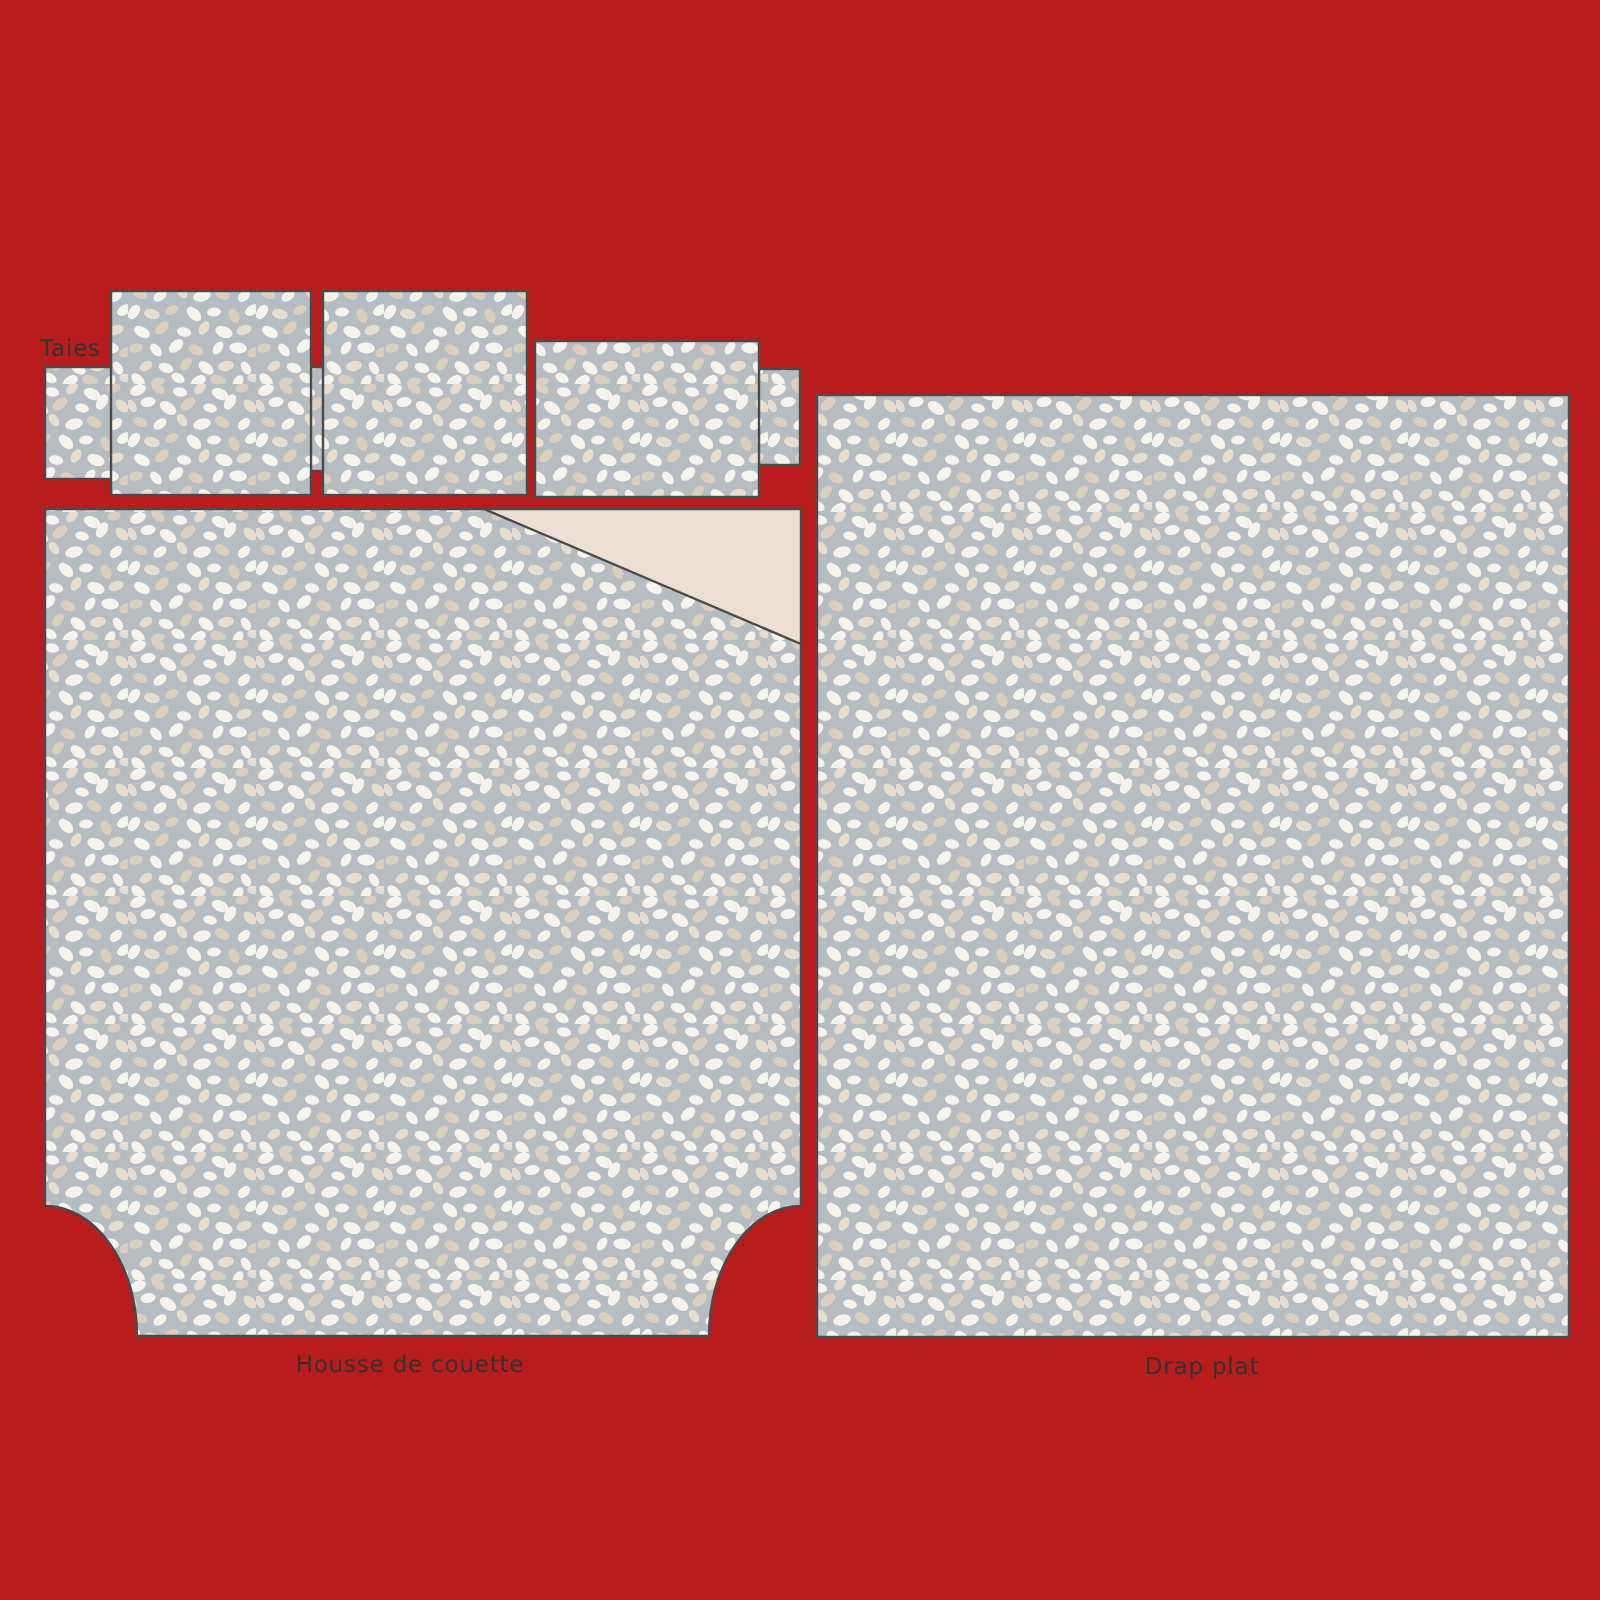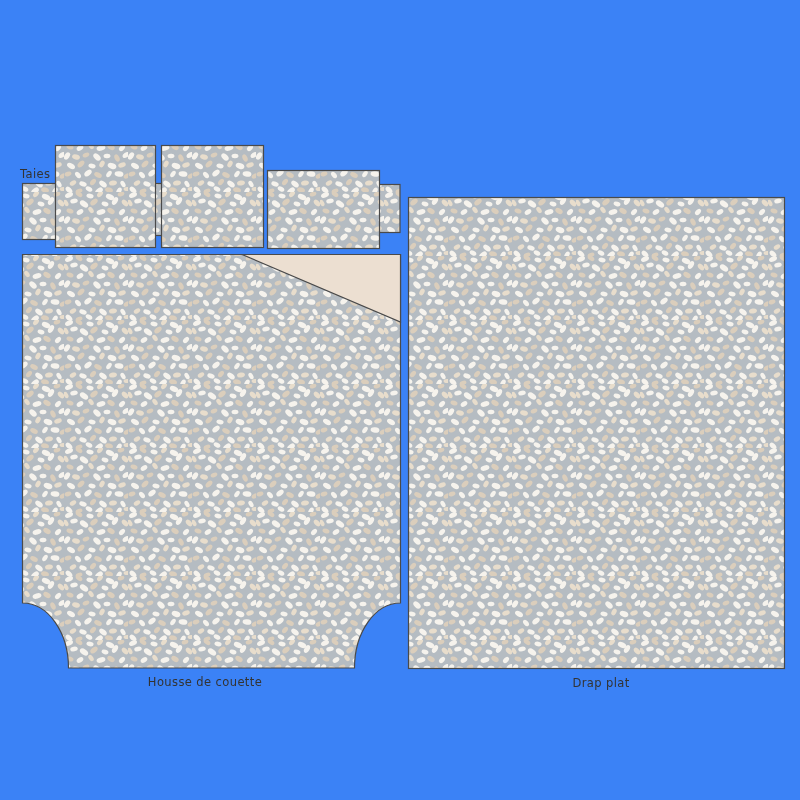--- a/index.html
+++ b/index.html
@@ -8,21 +8,21 @@
     width: 800px;
     height: 800px;
     background: #ffffff;
     overflow: hidden;
     font-family: "DejaVu Sans", sans-serif;
   }
   .canvas {
     position: relative;
     width: 800px;
     height: 800px;
-    background: #3b82f6;
+    background: #b91c1c;
   }
   svg text {
     font-family: "DejaVu Sans", sans-serif;
     letter-spacing: 0.4px;
   }
 </style>
 </head>
 <body>
 
 <div class="canvas">

